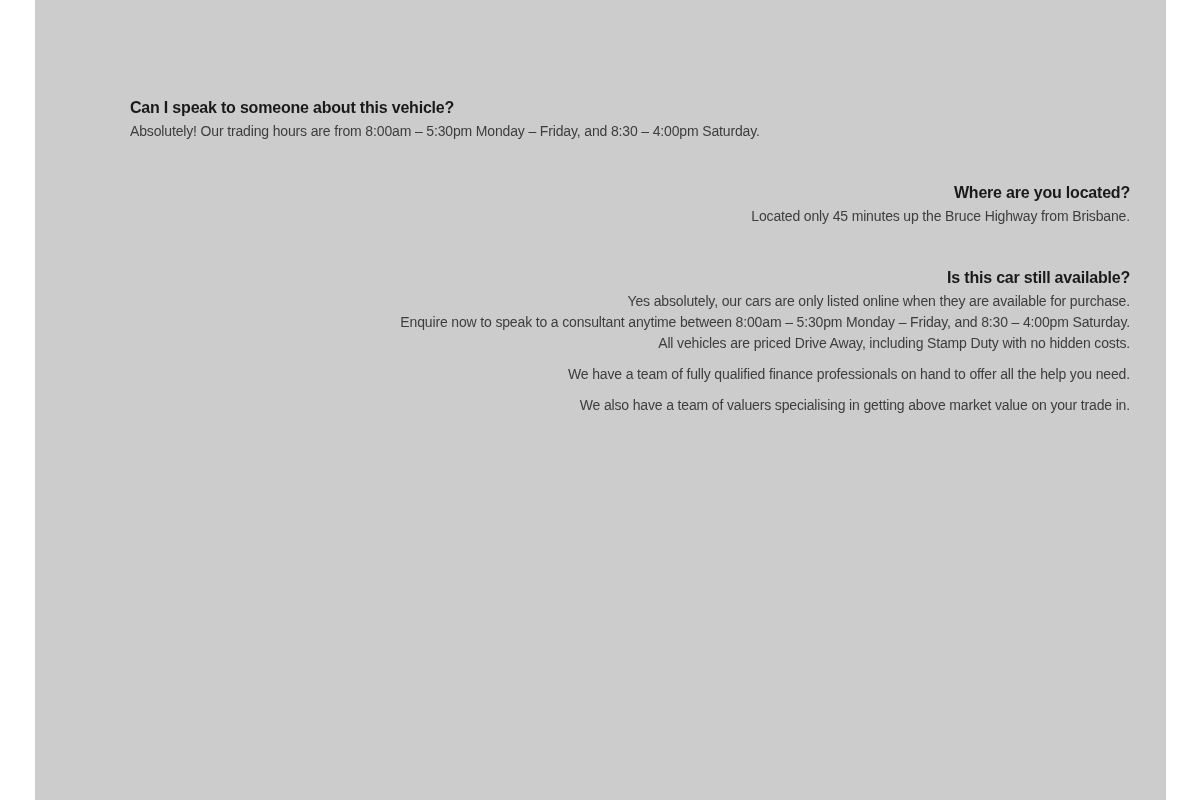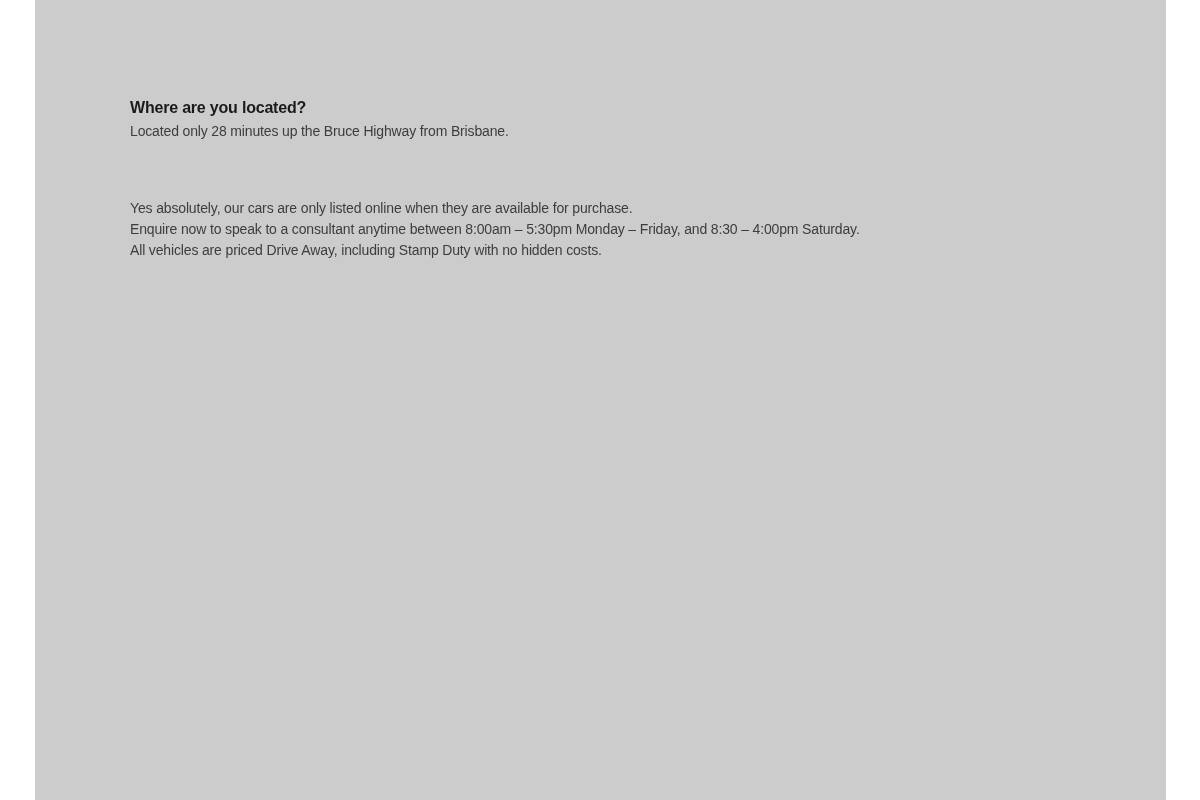--- a/index.html
+++ b/index.html
@@ -32,21 +32,22 @@
     height: 800px;
     background: var(--panel-bg);
   }
   .faq {
     position: absolute;
     left: 95px;
     top: 97px;
     width: 1000px;
   }
   .faq-section + .faq-section {
-    margin-top: 56px;
+    margin-top: 40px;
+    text-align: right;
   }
   .faq-question {
     margin: 0 0 2px 0;
     font-size: 16px;
     line-height: 22px;
     font-weight: bold;
     letter-spacing: -0.2px;
     color: var(--question-color);
   }
   .faq-answers p {
@@ -59,28 +60,37 @@
   .faq-answers p:last-child {
     margin-bottom: 0;
   }
 </style>
 </head>
 <body>
 
 <div class="stage">
   <div class="panel">
     <div class="faq" id="faq-root">
+  <section class="faq-section">
+    <h3 class="faq-question">Can I speak to someone about this vehicle?</h3>
+    <div class="faq-answers">
+            <p>Absolutely! Our trading hours are from 8:00am – 5:30pm Monday – Friday, and 8:30 – 4:00pm Saturday.</p>
+          </div>
+  </section>
 
   <section class="faq-section">
     <h3 class="faq-question">Where are you located?</h3>
     <div class="faq-answers">
-            <p>Located only 28 minutes up the Bruce Highway from Brisbane.</p>
+            <p>Located only 45 minutes up the Bruce Highway from Brisbane.</p>
           </div>
   </section>
 
   <section class="faq-section">
+    <h3 class="faq-question">Is this car still available?</h3>
     <div class="faq-answers">
             <p>Yes absolutely, our cars are only listed online when they are available for purchase.<br>Enquire now to speak to a consultant anytime between 8:00am – 5:30pm Monday – Friday, and 8:30 – 4:00pm Saturday.<br>All vehicles are priced Drive Away, including Stamp Duty with no hidden costs.</p>
+            <p>We have a team of fully qualified finance professionals on hand to offer all the help you need.</p>
+            <p>We also have a team of valuers specialising in getting above market value on your trade in.</p>
           </div>
   </section>
 </div>
   </div>
 </div>
 
 </body></html>

